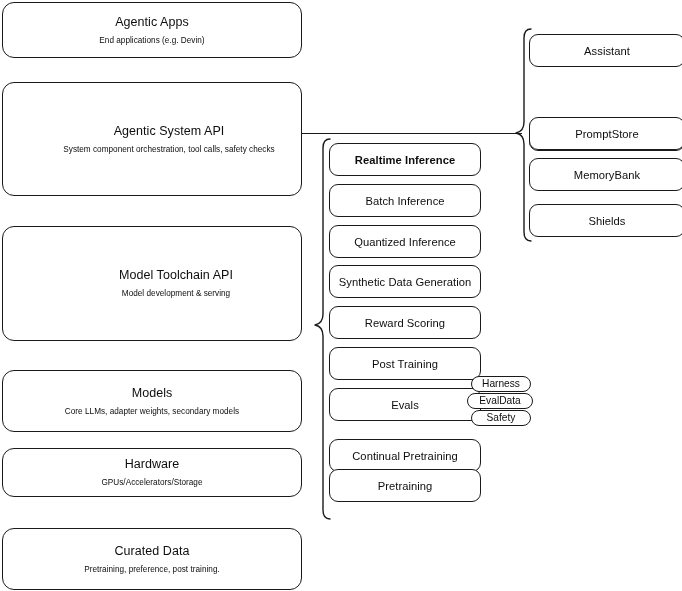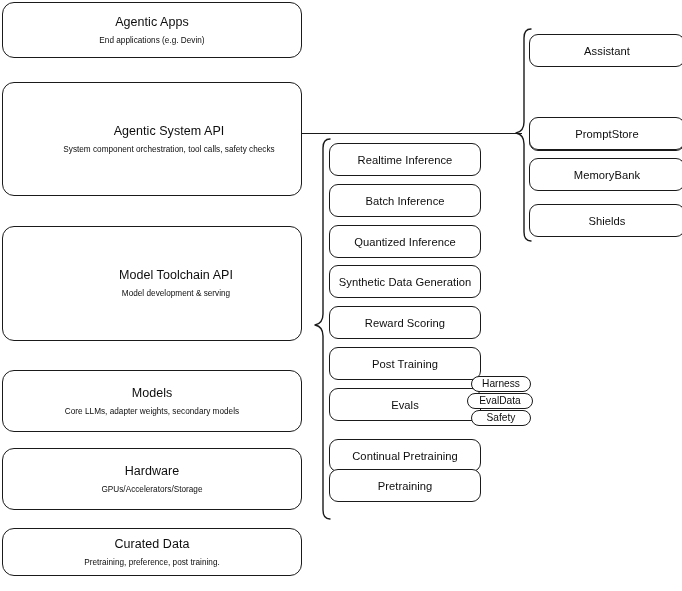--- a/index.html
+++ b/index.html
@@ -124,43 +124,43 @@
   <div class="node layer" style="top:226px; height:115px;padding-left:48px;">
     <div class="title">Model Toolchain API</div>
     <div class="sub">Model development &amp; serving</div>
   </div>
 
   <div class="node layer" style="top:370px; height:62px;">
     <div class="title">Models</div>
     <div class="sub">Core LLMs, adapter weights, secondary models</div>
   </div>
 
-  <div class="node layer" style="top:448px; height:62px;">
+  <div class="node layer" style="top:448px; height:49px;">
     <div class="title">Hardware</div>
     <div class="sub">GPUs/Accelerators/Storage</div>
   </div>
 
-  <div class="node layer" style="top:528px; height:48px;">
+  <div class="node layer" style="top:528px; height:62px;">
     <div class="title">Curated Data</div>
     <div class="sub">Pretraining, preference, post training.</div>
   </div>
 
   <div class="wire" style="left:302px; top:132.5px; width:220px; height:1.4px;"></div>
 
   <svg class="brace" style="left:306px; top:138px;" width="26" height="382" viewBox="0 0 26 382">
     <path d="M 24 1
              C 18 1, 17 5, 17 10
              L 17 176
              C 17 183, 14 186, 9 187
              C 14 188, 17 191, 17 198
              L 17 372
              C 17 377, 18 381, 24 381"></path>
   </svg>
 
-  <div class="node mid" style="top:143px;">
+  <div class="node mid" style="top:143px;font-weight:bold;">
     <div class="title">Realtime Inference</div>
   </div>
   <div class="node mid" style="top:184px;">
     <div class="title">Batch Inference</div>
   </div>
   <div class="node mid" style="top:225px;">
     <div class="title">Quantized Inference</div>
   </div>
   <div class="node mid" style="top:265px;">
     <div class="title">Synthetic Data Generation</div>

